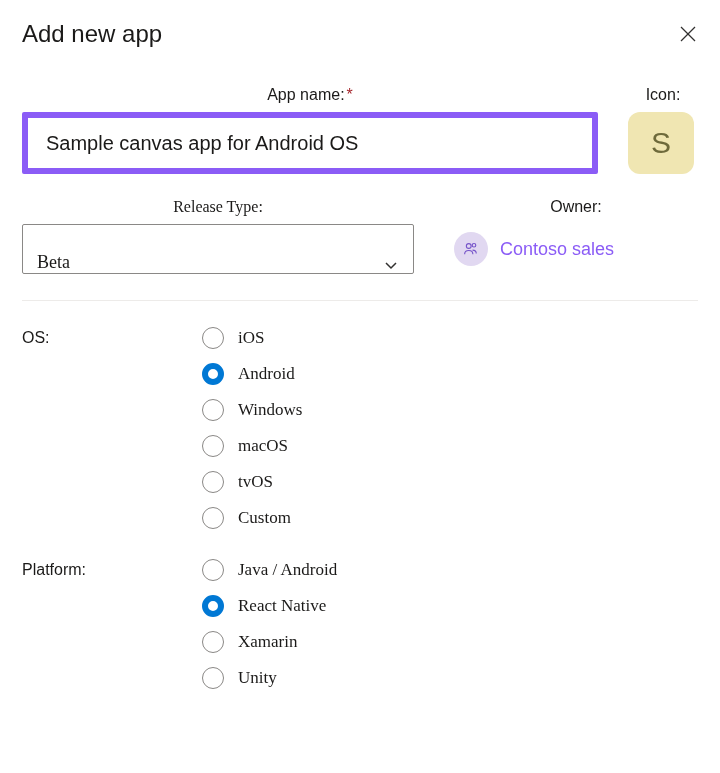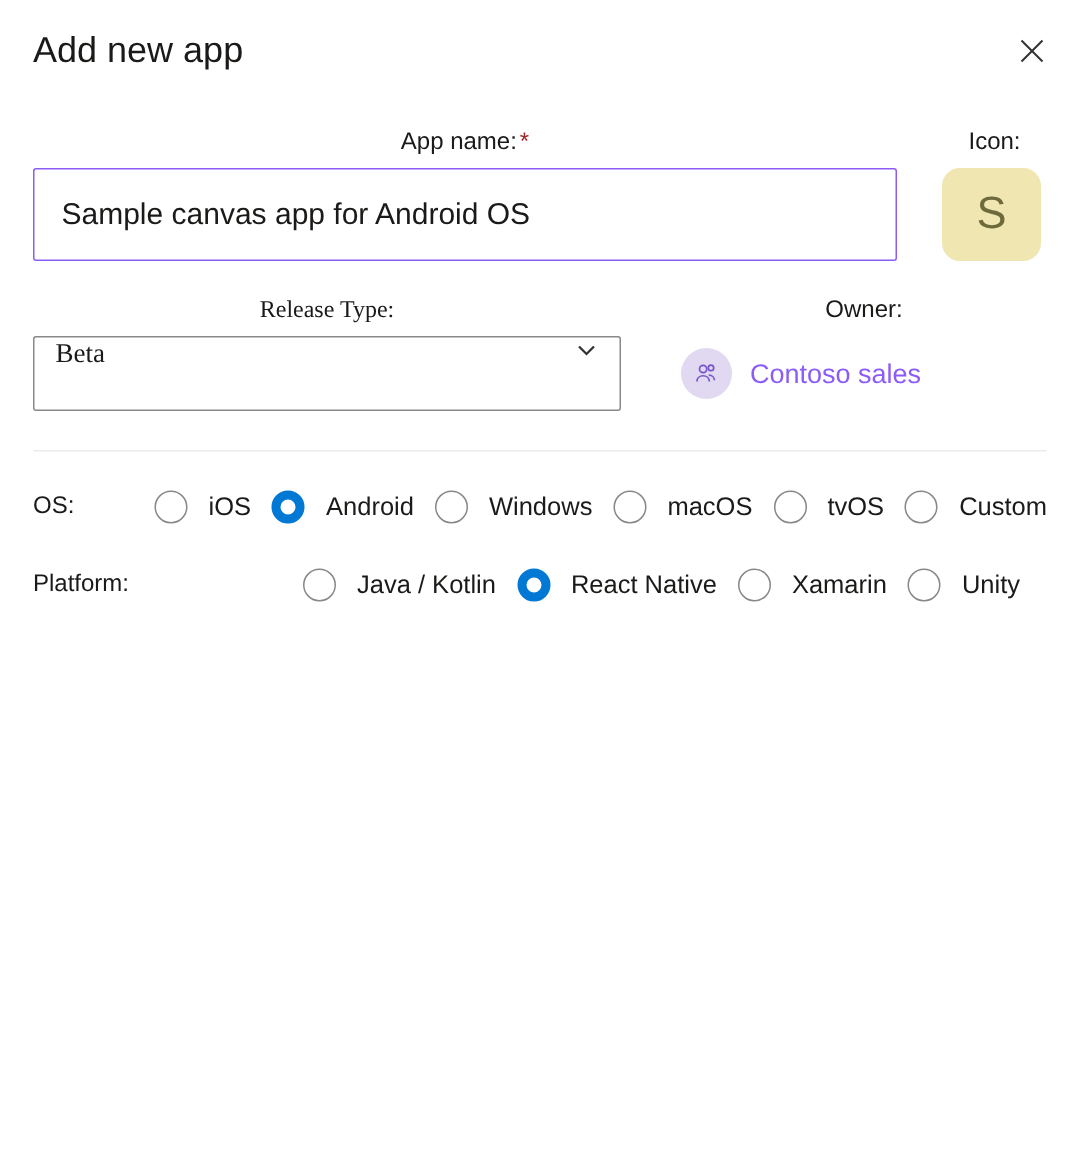--- a/index.html
+++ b/index.html
@@ -45,21 +45,21 @@
       margin-bottom: 8px;
       display:block;
       text-align:center;
     }
     .required-star { color: #a4262c; margin-left: 2px; }
     .text-input {
       width: 100%;
       height: 62px;
       padding: 0 18px;
       font-size: 20px;
-      border: 1px solid #8b5cf6;
+      border: 6px solid #8b5cf6;
       border-radius: 2px;
       background:#fff;
       color:#1b1a19;
     }
     .icon-preview {
       width: 66px;
       height: 62px;
       border-radius: 12px;
       background: #f0e6b2;
       display:flex;
@@ -76,21 +76,21 @@
     }
     .release-group { width: 392px; font-family: Liberation Serif, serif; }
     .owner-group { flex:1; }
     .select-box {
       width: 100%;
       height: 50px;
       border: 1px solid #8a8886;
       border-radius: 2px;
       padding: 0 14px;
       display:flex;
-      align-items:flex-start;
+      align-items:flex-end;
       justify-content:space-between;
       font-size: 18px;
       cursor:pointer;
       background:#fff;
     }
     .chevron-down { width:16px; height:16px; }
     .chevron-down svg { width:16px;height:16px; stroke:#323130; stroke-width:1.5; fill:none;}
     .owner-value {
       display:flex;
       align-items:center;
@@ -117,21 +117,23 @@
       display:flex;
       margin-bottom: 30px;
     }
     .radio-section .section-label {
       width: 180px;
       font-size: 16px;
       padding-top: 2px;
     }
     .radio-list {
       display:flex;
+      flex-direction:column;
       gap: 14px;
+      font-family: Liberation Serif, serif;
     }
     .radio-item {
       display:flex;
       align-items:center;
       gap: 14px;
       cursor:pointer;
       font-size: 17px;
     }
     .radio-circle {
       width: 22px;
@@ -231,21 +233,21 @@
         <span>Custom</span>
       </div>
     </div>
 </div>
 
 <div class="radio-section">
   <div class="section-label">Platform:</div>
   <div class="radio-list" id="platform-radio-list">
       <div class="radio-item">
         <span class="radio-circle"></span>
-        <span>Java / Kotlin</span>
+        <span>Java / Android</span>
       </div>
       <div class="radio-item">
         <span class="radio-circle checked"></span>
         <span>React Native</span>
       </div>
       <div class="radio-item">
         <span class="radio-circle"></span>
         <span>Xamarin</span>
       </div>
       <div class="radio-item">

